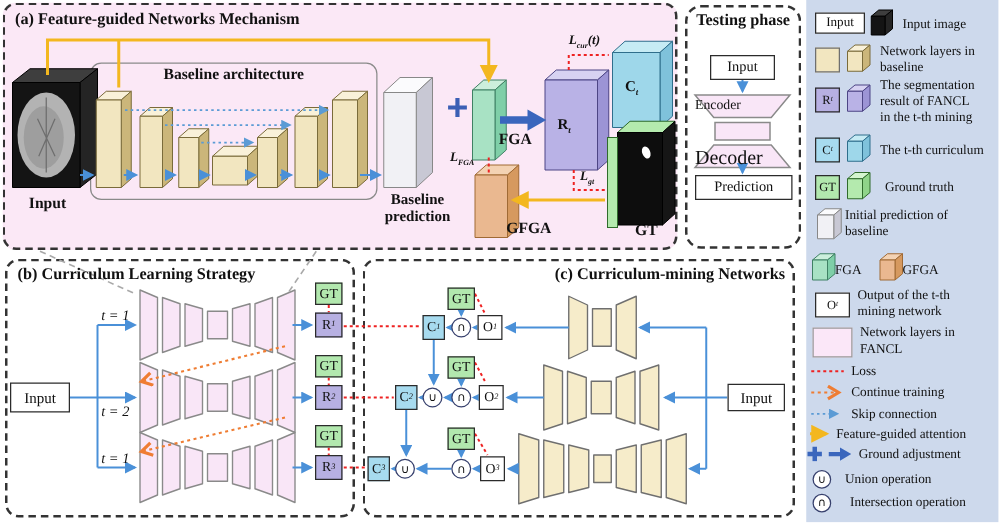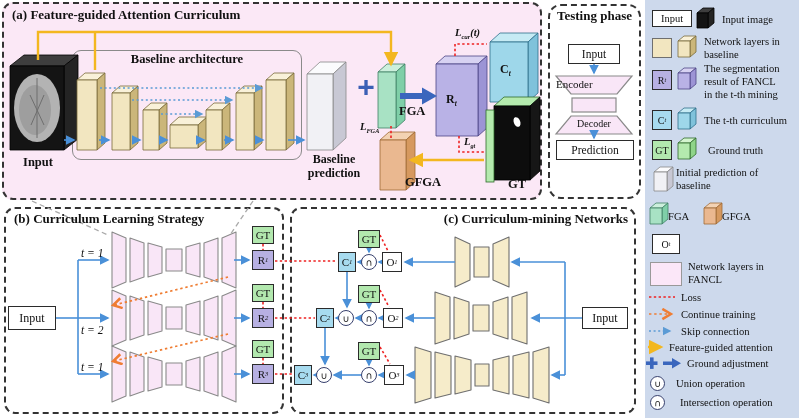--- a/index.html
+++ b/index.html
@@ -334,41 +334,41 @@
       <line class="lbd" x1="649" y1="331" x2="670" y2="331" marker-end="url(#mbd)"></line>
       <line class="ly" x1="648" y1="347" x2="661" y2="347" marker-end="url(#my)"></line>
       <g>
         <rect x="646" y="361.4" width="11.5" height="3.6" fill="#3a66bd"></rect>
         <rect x="650" y="357.4" width="3.6" height="11.5" fill="#3a66bd"></rect>
         <path d="M663,361.5 L672,361.5 L672,358 L681,363.2 L672,368.5 L672,365 L663,365 Z" fill="#3a66bd"></path>
       </g>
     </g>
   </svg>
 
-  <div class="abs ttl" style="left:12px;top:7px;">(a) Feature-guided Attention Curriculum</div>
+  <div class="abs ttl" style="left:12px;top:7px;">(a) Feature-guided Networks Mechanism</div>
   <div class="abs lbl" style="left:5px;top:155px;width:66px;text-align:center;">Input</div>
   <div class="abs" style="left:102px;top:52px;width:170px;text-align:center;font:700 12.5px 'Liberation Serif',serif;">Baseline architecture</div>
   <div class="abs" style="left:298px;top:152px;width:72px;text-align:center;font:700 12px/1.2 'Liberation Serif',serif;">
     <div>Baseline</div>
     <div>prediction</div>
   </div>
   <div class="abs" style="left:351px;top:70px;width:30px;text-align:center;font:700 30px 'Liberation Sans',sans-serif;color:#3b5fb5;">+</div>
   <div class="lbl" style="left:399px;top:104px;">FGA</div>
   <div class="lbl" style="left:405px;top:175px;">GFGA</div>
   <div class="loss" style="left:360px;top:121px;"><i>L</i><sub>FGA</sub></div>
   <div class="loss" style="left:455px;top:27px;"><i>L</i><sub>cur</sub><i>(t)</i></div>
   <div class="loss" style="left:464px;top:136px;"><i>L</i><sub>gt</sub></div>
   <div class="lbl" style="left:446px;top:92px;font-size:12px;"><span>R</span><sub>t</sub></div>
   <div class="lbl" style="left:500px;top:62px;font-size:12px;"><span>C</span><sub>t</sub></div>
   <div class="lbl" style="left:508px;top:177px;">GT</div>
 
   <div class="abs ttl" style="left:548px;top:8px;width:93px;text-align:center;">Testing phase</div>
   <div class="bx" style="left:568px;top:44px;width:52px;height:20px;border-width:1.5px;font-size:11.5px;">Input</div>
   <div class="abs" style="left:556px;top:78px;width:76px;text-align:left;font-size:11px;">Encoder</div>
-  <div class="abs" style="left:556px;top:118px;width:76px;text-align:center;font-size:10px;">Decoder</div>
+  <div class="abs" style="left:556px;top:118px;width:76px;font-size:16px;">Decoder</div>
   <div class="bx" style="left:556px;top:140px;width:78px;height:20px;border-width:1.5px;font-size:11.5px;">Prediction</div>
 
   <div class="abs ttl" style="left:14px;top:211px;">(b) Curriculum Learning Strategy</div>
   <div class="bx" style="left:8px;top:306px;width:48px;height:24px;border-width:1.6px;font-size:12px;">Input</div>
   <div class="tlab" style="left:81px;top:247px;">t = 1</div>
   <div class="tlab" style="left:81px;top:305px;margin-top:19px;">t = 2</div>
   <div class="tlab" style="left:81px;top:361px;">t = 1</div>
   <div class="bx gtbx" style="left:252px;top:226px;width:22px;height:18px;">GT</div>
   <div class="bx rbx" style="left:252px;top:250px;width:22px;height:20px;">
       <span>R</span>
@@ -453,20 +453,24 @@
     <div>baseline</div>
   </div>
 
   <div class="lg" style="left:668px;top:210px;">FGA</div>
   <div class="lg" style="left:722px;top:210px;">GFGA</div>
 
   <div class="bx" style="left:652px;top:234px;width:28px;height:20px;font-size:10px;">
       <span>O</span>
       <sub>t</sub>
     </div>
+  <div class="lg" style="left:686px;top:230px;">
+    <div>Output of the t-th</div>
+    <div>mining network</div>
+  </div>
 
   <div class="bx pinkbx" style="left:650px;top:262px;width:32px;height:24px;"></div>
   <div class="lg" style="left:688px;top:260px;">
     <div>Network layers in</div>
     <div>FANCL</div>
   </div>
 
   <div class="lg" style="left:681px;top:291px;">Loss</div>
   <div class="lg" style="left:681px;top:308px;">Continue training</div>
   <div class="lg" style="left:681px;top:325px;">Skip connection</div>

